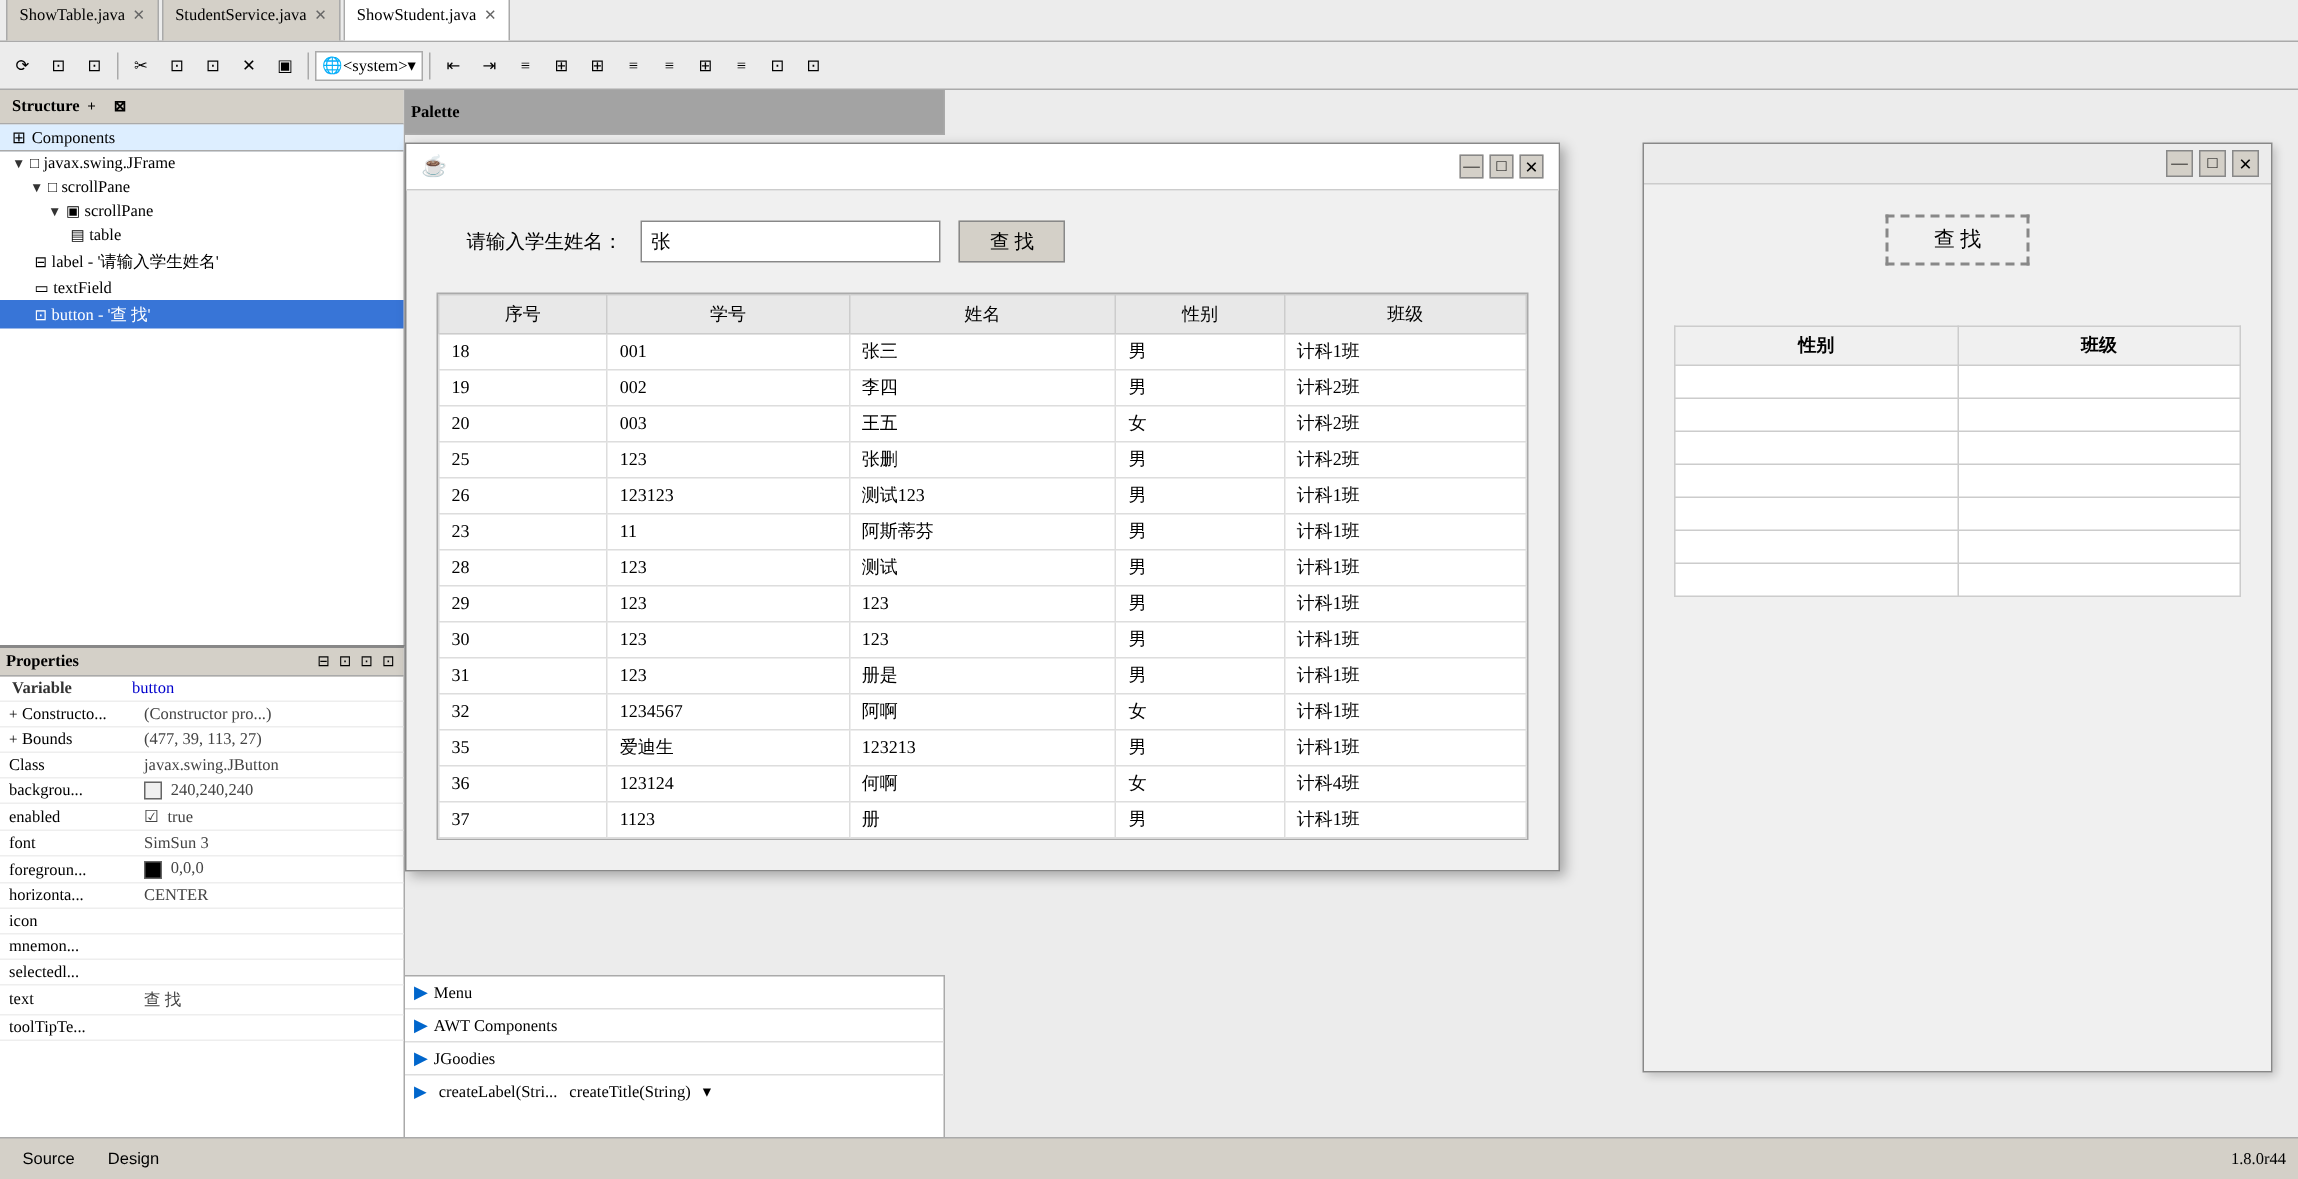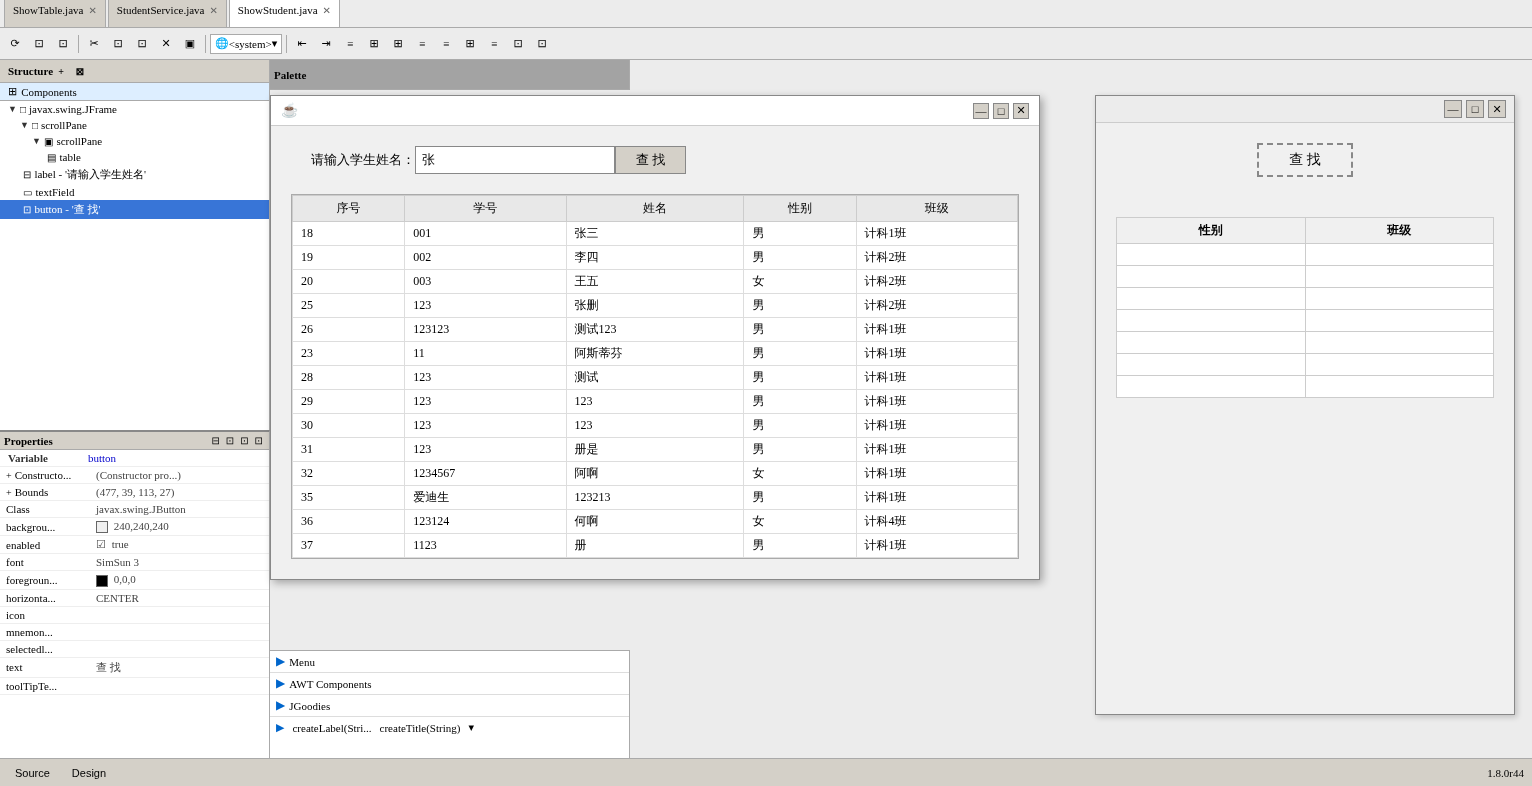--- a/index.html
+++ b/index.html
@@ -251,20 +251,21 @@
       width: 16px; height: 16px;
       display: flex; align-items: center; justify-content: center;
       font-size: 11px; cursor: pointer;
       background: #d4d0c8; border: 1px solid #888;
     }
 
     
     .dialog-search-bar {
       display: flex; align-items: center;
       padding: 20px 40px;
+      gap: 12px;
     }
     .search-label { font-size: 13px; }
     .search-input {
       width: 200px;
       height: 28px;
       border: 1px solid #888;
       padding: 2px 6px;
       font-size: 13px;
       background: #fff;
       outline: none;

